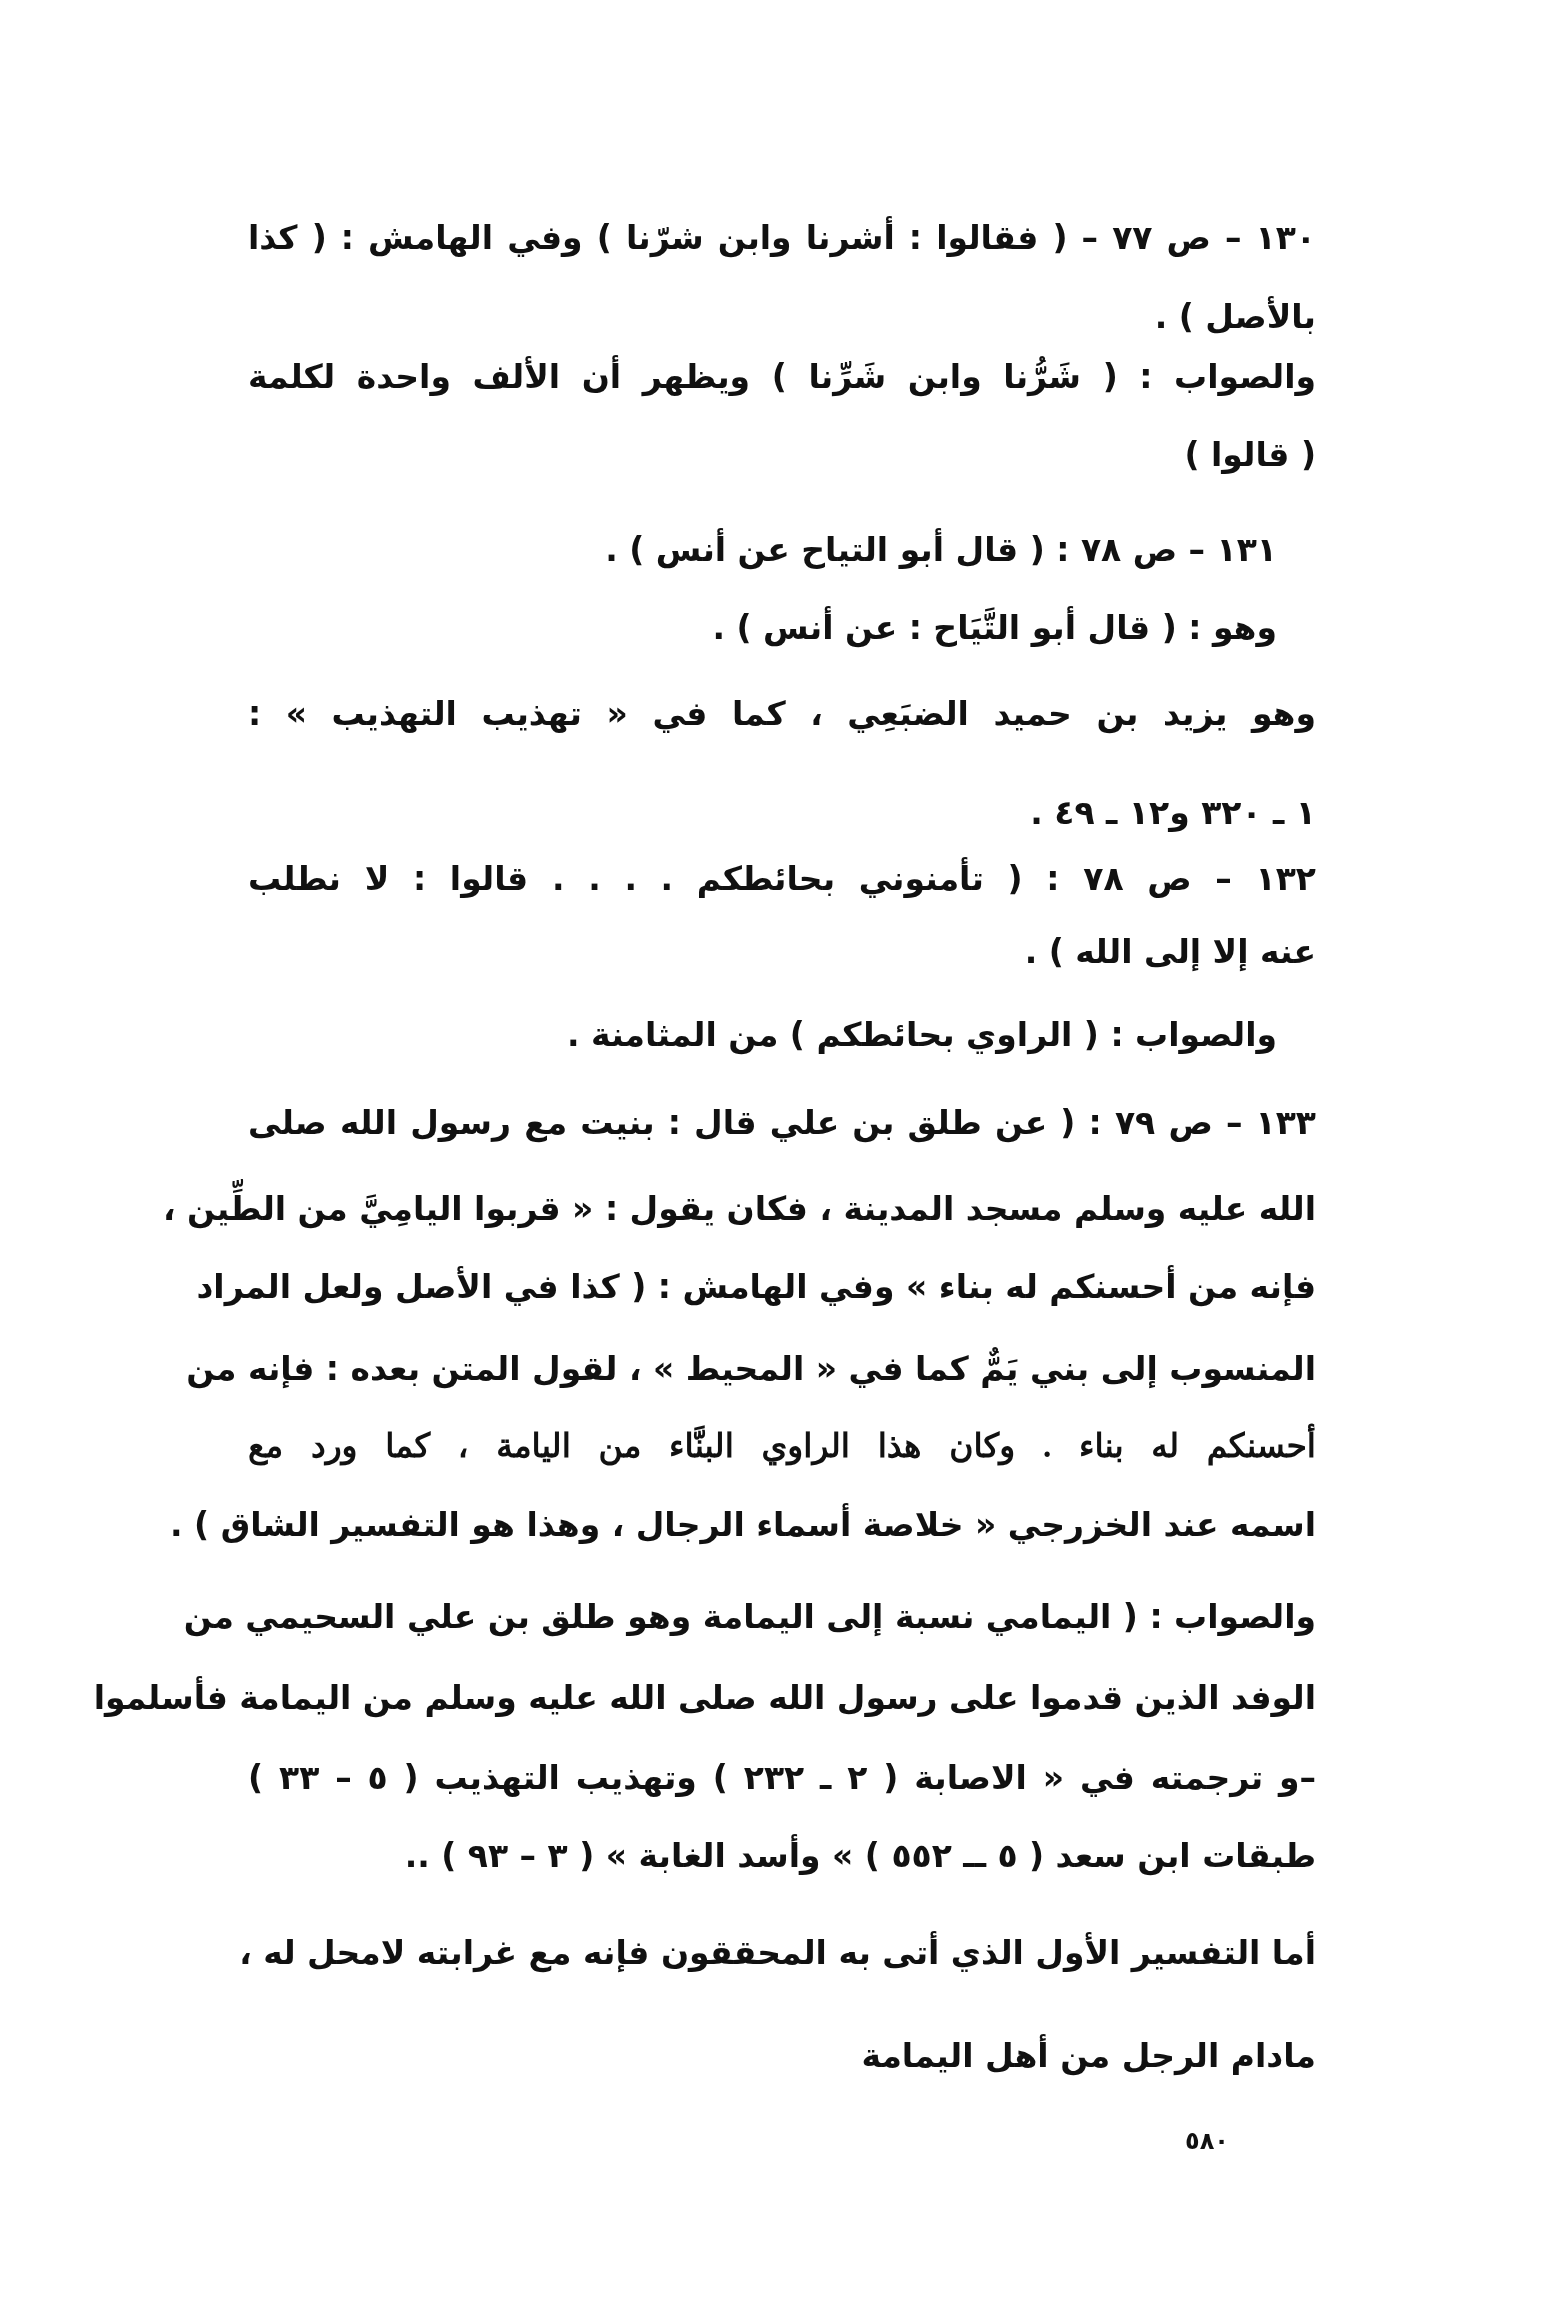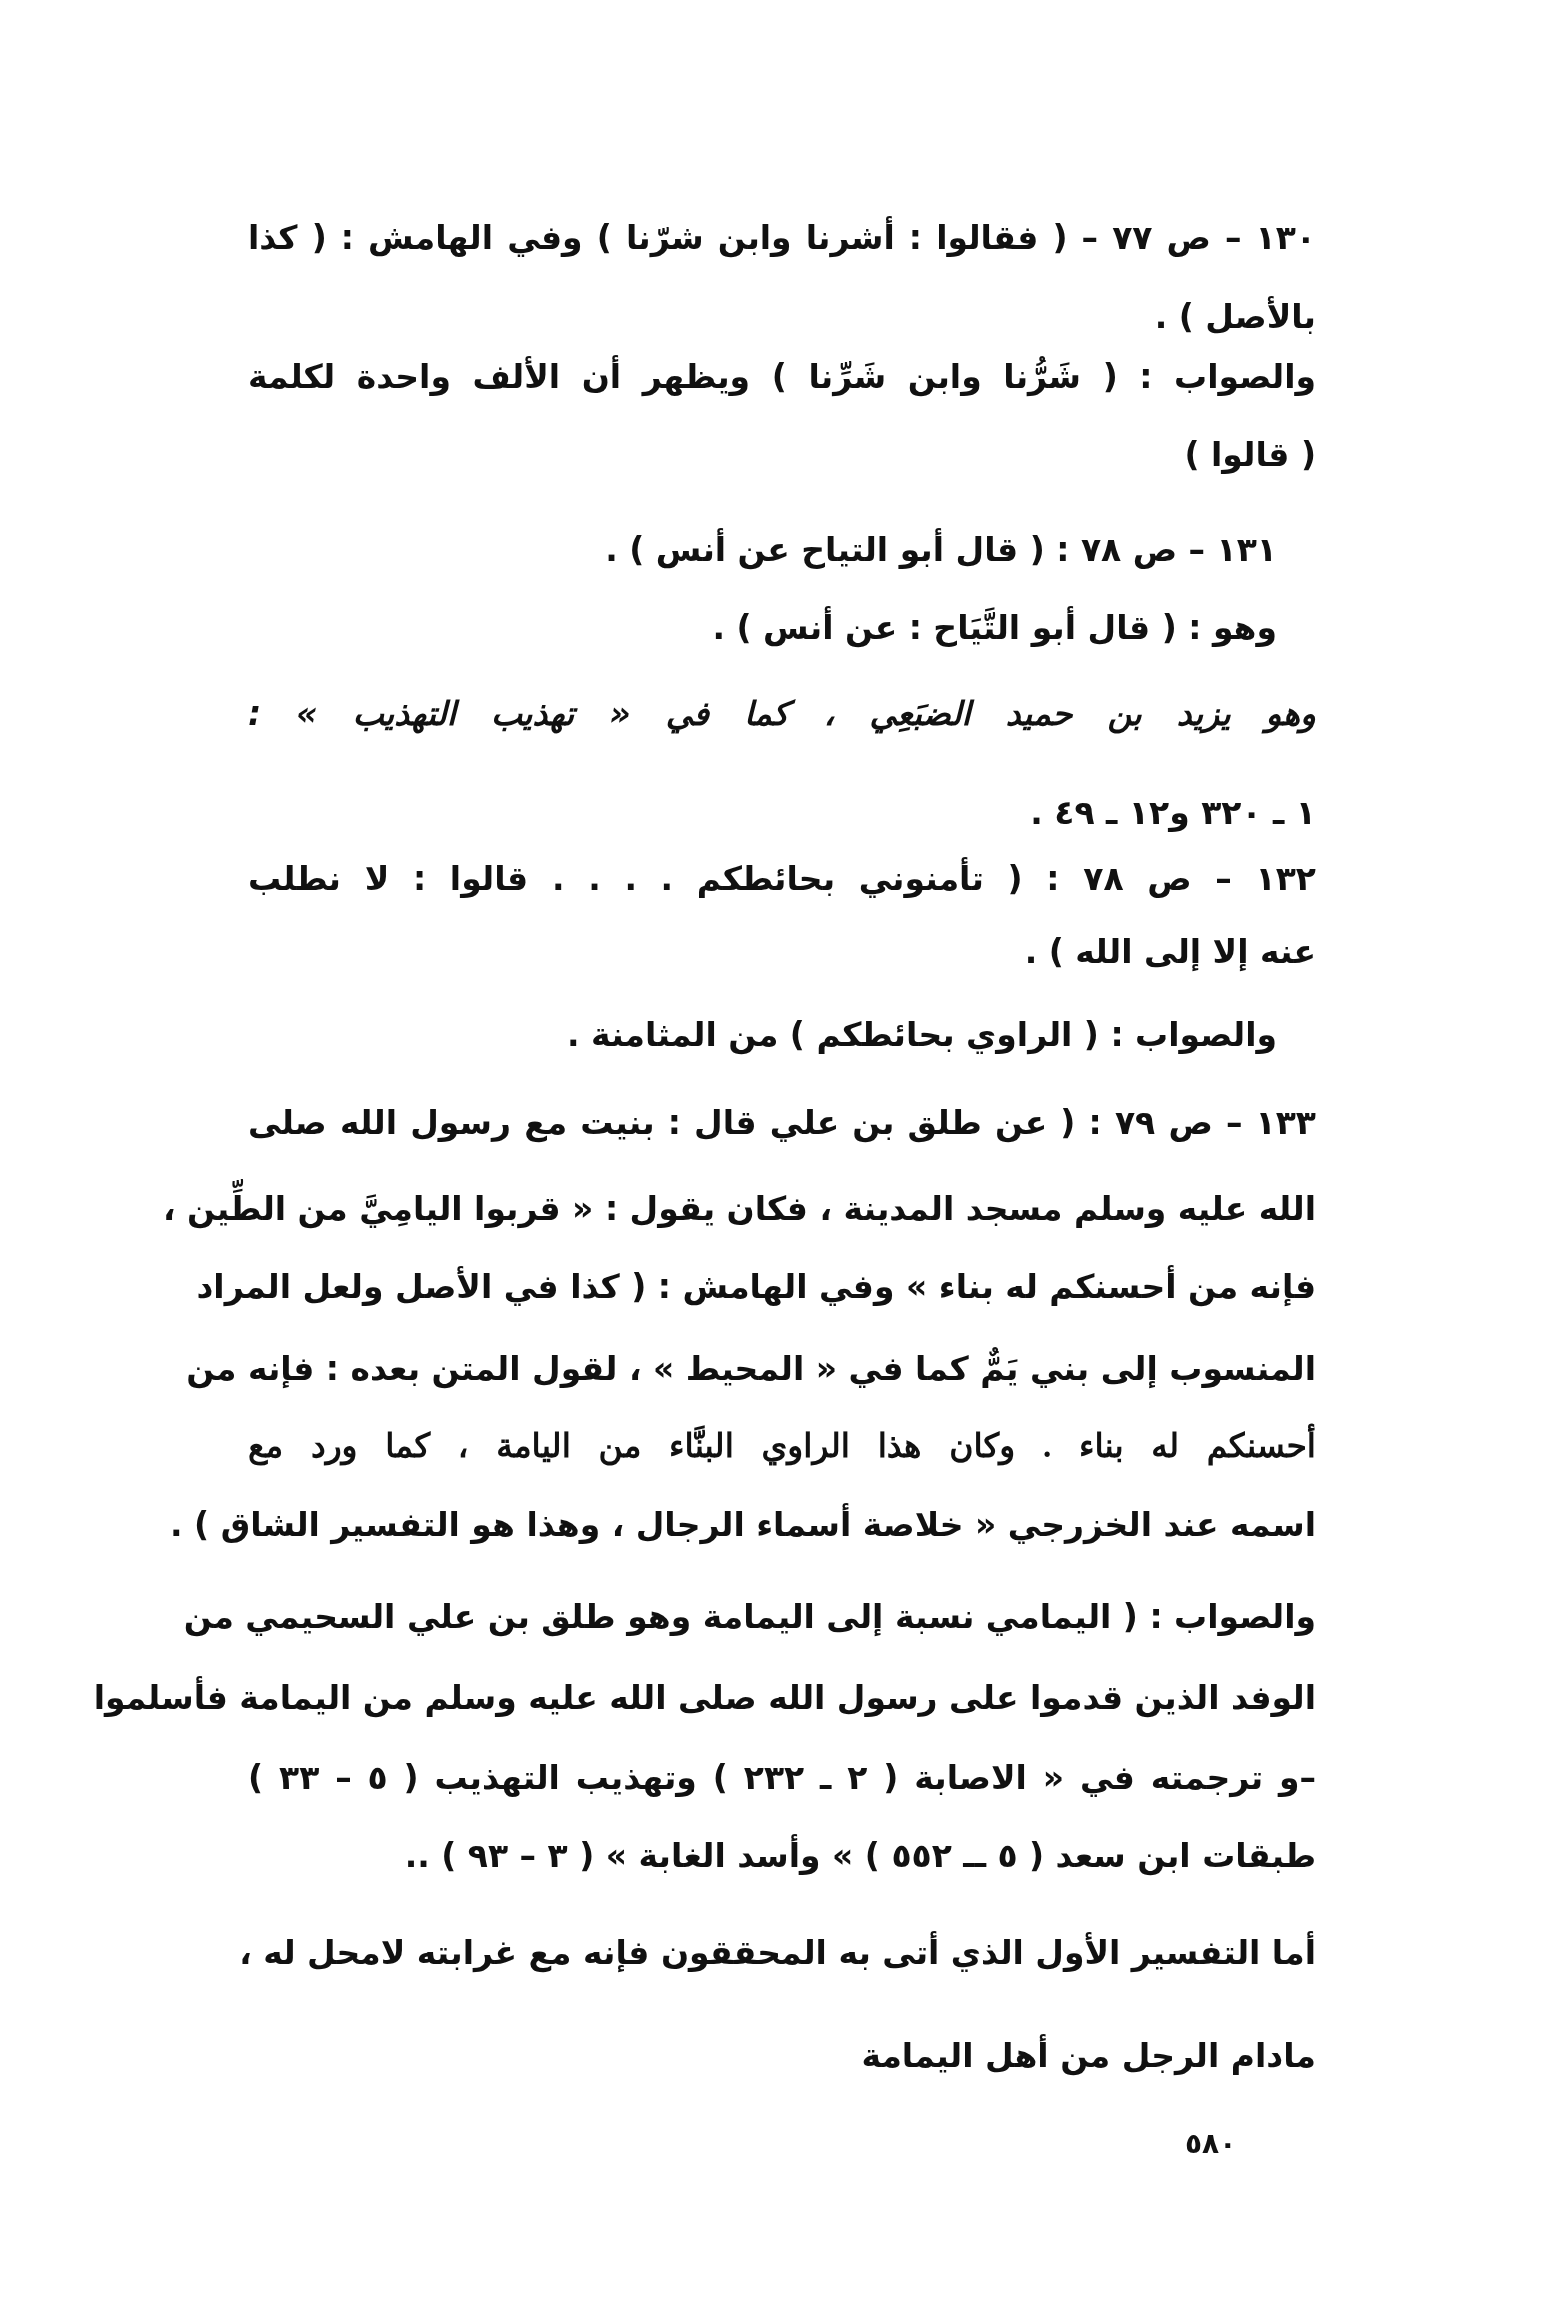--- a/index.html
+++ b/index.html
@@ -37,38 +37,38 @@
       text-align: justify;
       text-align-last: justify;
     }
     .line.indent {
       right: 39px;
     }
     .page-number {
       position: absolute;
       left: 1185px;
       top: 2127px;
-      font-size: 28px;
+      font-size: 24px;
       font-weight: bold;
       direction: rtl;
     }
   </style>
 </head>
 <body>
 
 <div class="page">
 
   <div class="line full" style="top:31px;">١٣٠ – ص ٧٧ – ( فقالوا : أشرنا وابن شرّنا ) وفي الهامش : ( كذا</div>
   <div class="line" style="top:110px;">بالأصل ) .</div>
   <div class="line full" style="top:170px;">والصواب : ( شَرُّنا وابن شَرِّنا ) ويظهر أن الألف واحدة لكلمة</div>
   <div class="line" style="top:248px;">( قالوا )</div>
 
   <div class="line indent" style="top:343px;">١٣١ – ص ٧٨ : ( قال أبو التياح عن أنس ) .</div>
   <div class="line indent" style="top:421px;">وهو : ( قال أبو التَّيَاح : عن أنس ) .</div>
-  <div class="line full" style="top:507px;font-style:italic;">وهو يزيد بن حميد الضبَعِي ، كما في « تهذيب التهذيب » :</div>
+  <div class="line full" style="top:507px;">وهو يزيد بن حميد الضبَعِي ، كما في « تهذيب التهذيب » :</div>
   <div class="line" style="top:606px;">١ ـ ٣٢٠ و١٢ ـ ٤٩ .</div>
 
   <div class="line full" style="top:672px;">١٣٢ – ص ٧٨ : ( تأمنوني بحائطكم . . . . قالوا : لا نطلب</div>
   <div class="line" style="top:745px;">عنه إلا إلى الله ) .</div>
   <div class="line indent" style="top:828px;">والصواب : ( الراوي بحائطكم ) من المثامنة .</div>
 
   <div class="line full" style="top:916px;">١٣٣ – ص ٧٩ : ( عن طلق بن علي قال : بنيت مع رسول الله صلى</div>
   <div class="line full" style="top:1002px;">الله عليه وسلم مسجد المدينة ، فكان يقول : « قربوا اليامِيَّ من الطِّين ،</div>
   <div class="line full" style="top:1080px;">فإنه من أحسنكم له بناء » وفي الهامش : ( كذا في الأصل ولعل المراد</div>
   <div class="line full" style="top:1162px;">المنسوب إلى بني يَمٌّ كما في « المحيط » ، لقول المتن بعده : فإنه من</div>

